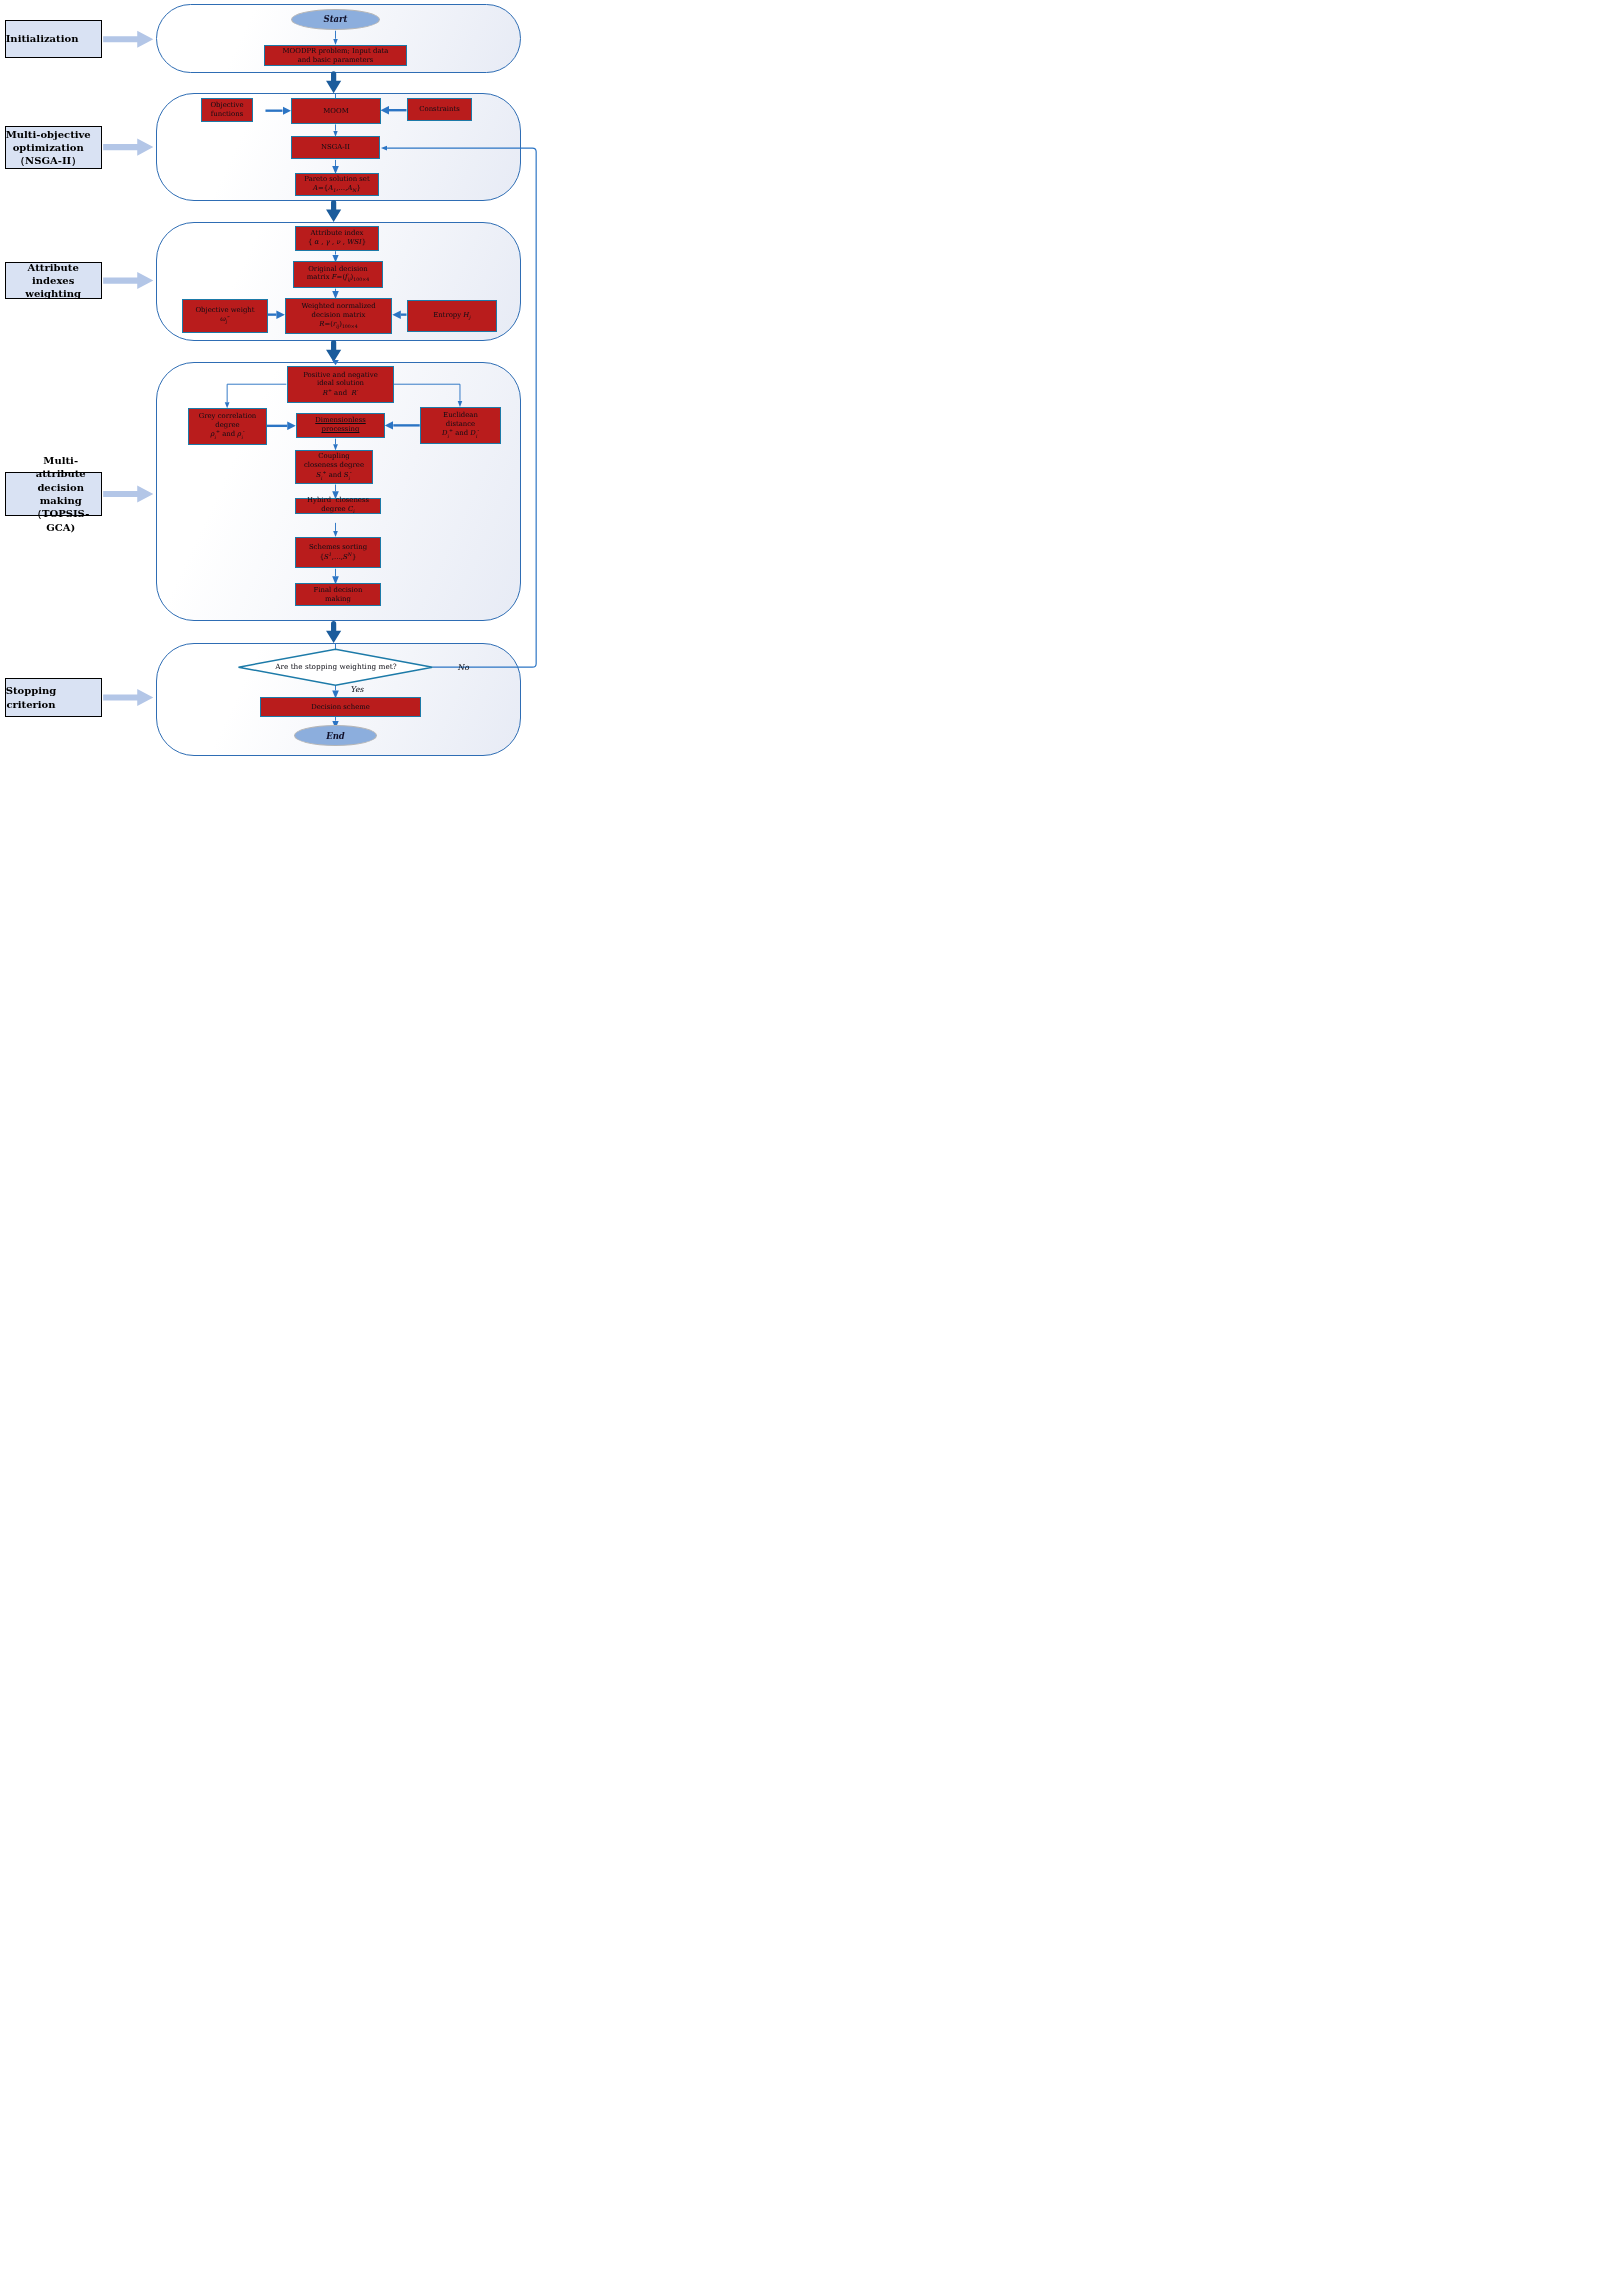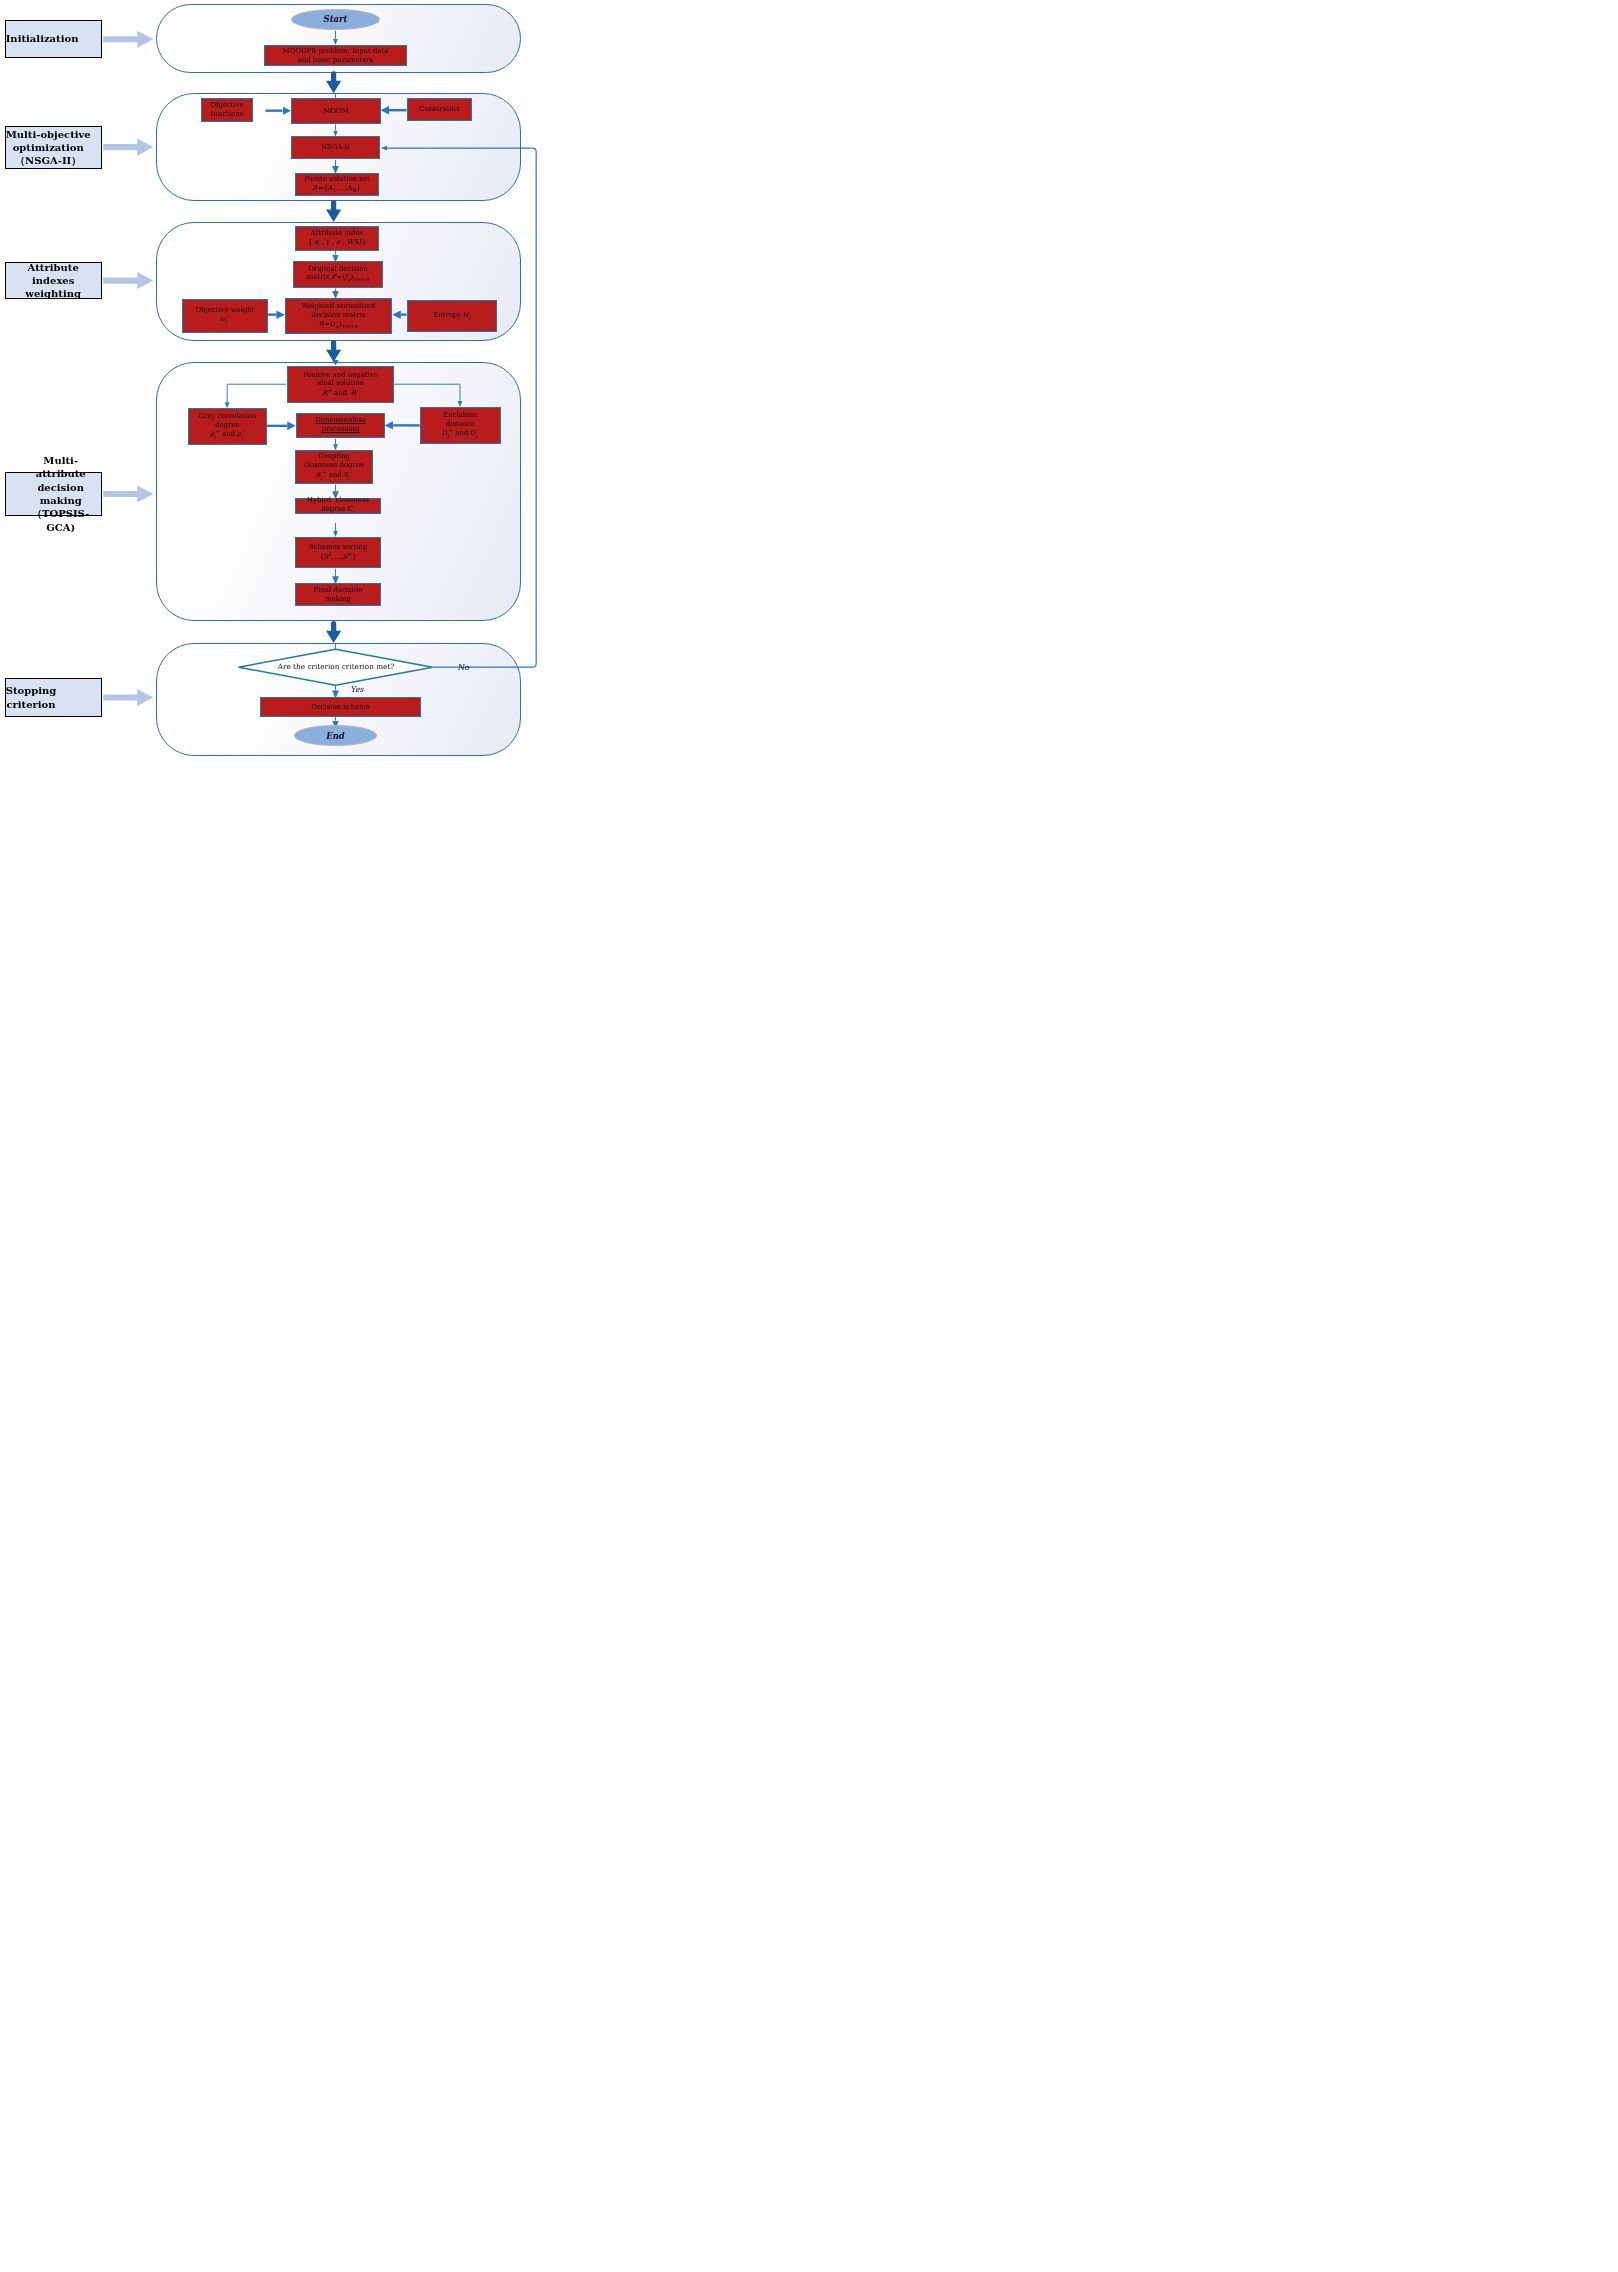--- a/index.html
+++ b/index.html
@@ -178,18 +178,18 @@
   <div class="box" style="left:295px;top:537px;width:86px;height:31px;">
       <span>Schemes sorting<br>{<i>S</i><sup><i>1</i></sup>,…,<i>S</i><sup><i>N</i></sup>}</span>
     </div>
   <div class="box" style="left:295px;top:583px;width:86px;height:23px;">
       <span>Final decision<br>making</span>
     </div>
   <div class="box" style="left:260px;top:697px;width:161px;height:20px;">
       <span>Decision scheme</span>
     </div>
 
-  <div class="freetext qtext" style="left:258px;top:662px;width:156px;">Are the criterion criterion met?</div>
+  <div class="freetext qtext" style="left:258px;top:662px;width:156px;">Are the stopping weighting met?</div>
   <div class="freetext yn" style="left:458px;top:651px;margin-top:12px;">No</div>
   <div class="freetext yn" style="left:351px;top:685px;">Yes</div>
 
 </div>
 
 
 </body></html>

